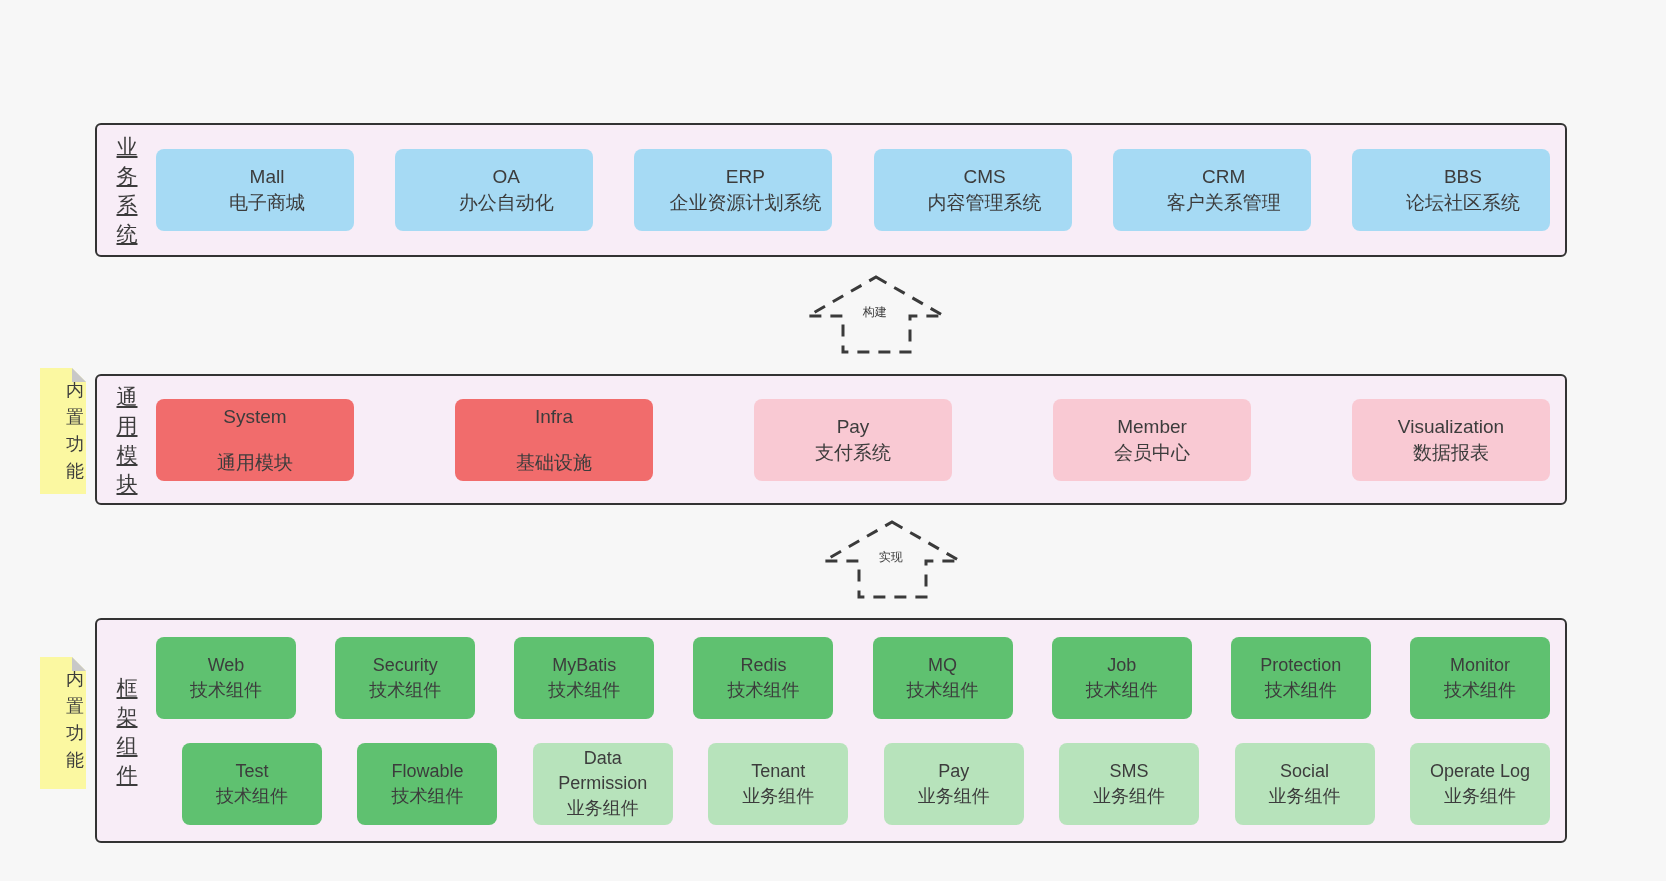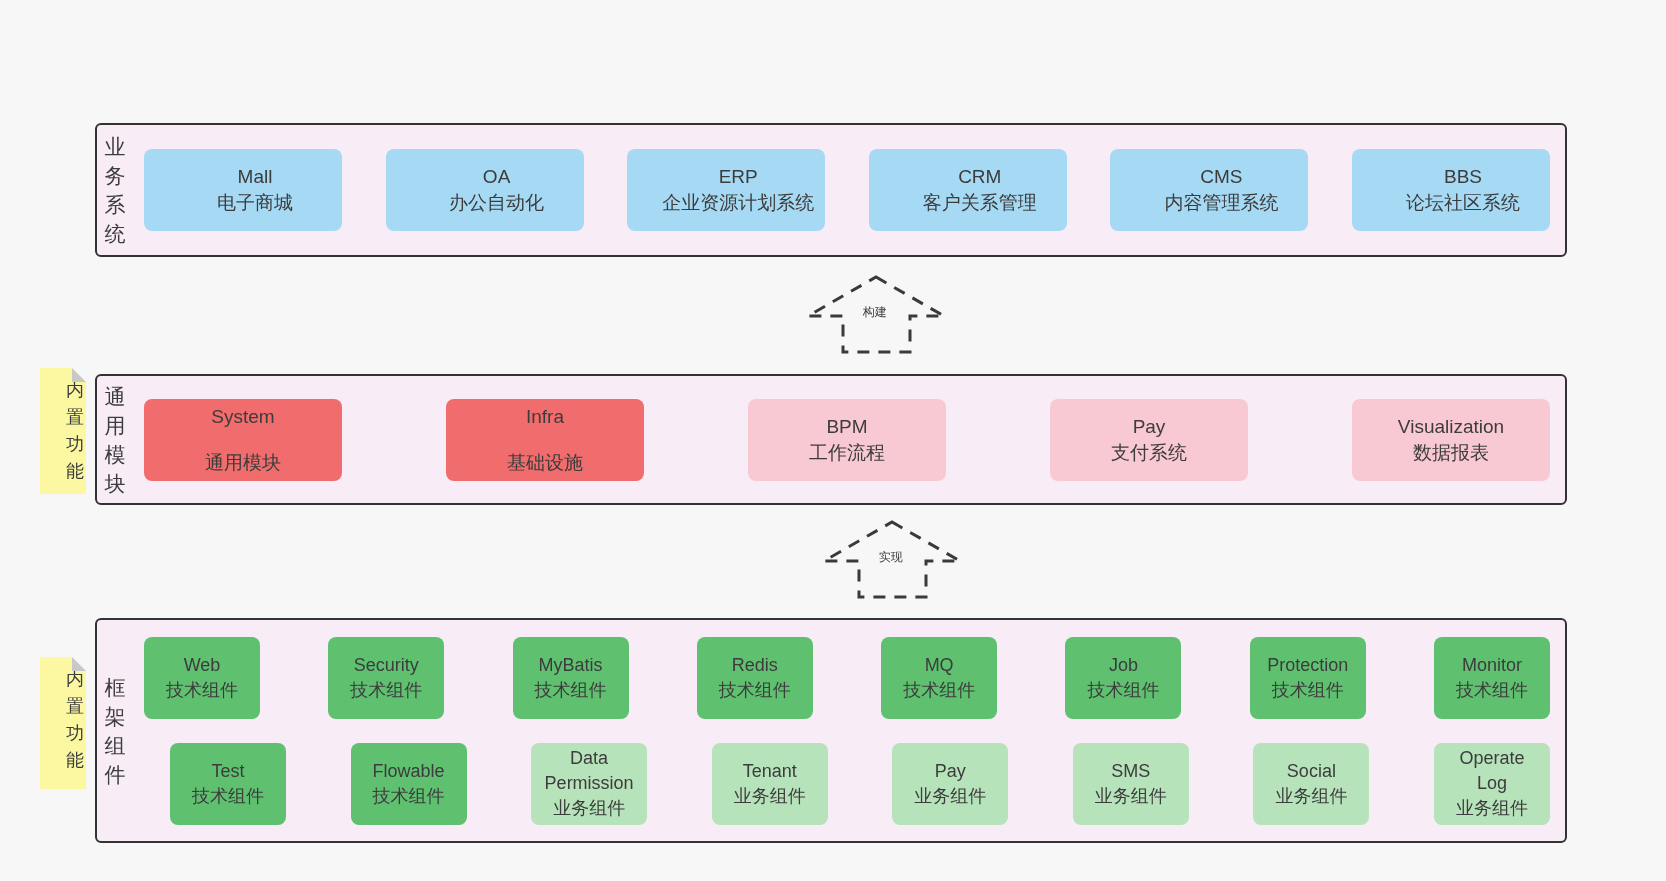--- a/index.html
+++ b/index.html
@@ -25,26 +25,27 @@
     border-radius: 6px;
     box-sizing: border-box;
     display: flex;
     align-items: center;
   }
   .panel-1 { top: 123px; height: 134px; }
   .panel-2 { top: 374px; height: 131px; }
   .panel-3 { top: 618px; height: 225px; }
   .panel-label {
     width: 26px;
-    margin-left: 5px;
+    margin-left: 17px;
     font-size: 21px;
     line-height: 29px;
     text-align: center;
     word-break: break-all;
     flex: 0 0 auto;
+    text-decoration: underline;
   }
   .boxes-area {
     flex: 1;
     margin-left: 16px;
     margin-right: 15px;
   }
   .box-row {
     display: flex;
     justify-content: space-between;
   }
@@ -57,21 +58,21 @@
     flex-direction: column;
     align-items: center;
     justify-content: center;
     text-align: center;
     font-size: 19px;
     line-height: 26px;
     box-sizing: border-box;
     padding: 2px 8px;
   }
   .box.w-lg { width: 198px; }
-  .box.w-sm { width: 116px; font-size: 18px; line-height: 25px; }
+  .box.w-sm { width: 140px; font-size: 18px; line-height: 25px; }
   .box.blue        { background: var(--blue, #a6daf4); padding-left: 32px; }
   .box.red         { background: var(--red, #f16c6c); gap: 20px; }
   .box.pink        { background: var(--pink, #f9c9d3); }
   .box.green       { background: var(--green_dark, #5fc170); }
   .box.green-light { background: var(--green_light, #b7e3bb); }
   
   .note {
     position: absolute;
     left: 40px;
     width: 46px;
@@ -141,26 +142,26 @@
         </div>
         <div class="box blue w-lg">
           <div>OA</div>
           <div>办公自动化</div>
         </div>
         <div class="box blue w-lg">
           <div>ERP</div>
           <div>企业资源计划系统</div>
         </div>
         <div class="box blue w-lg">
+          <div>CMS</div>
+          <div>内容管理系统</div>
+        </div>
+        <div class="box blue w-lg">
           <div>CRM</div>
           <div>客户关系管理</div>
-        </div>
-        <div class="box blue w-lg">
-          <div>CMS</div>
-          <div>内容管理系统</div>
         </div>
         <div class="box blue w-lg">
           <div>BBS</div>
           <div>论坛社区系统</div>
         </div>
       </div>
     </div>
   </section>
 
   <div class="arrow arrow-1">
@@ -176,26 +177,26 @@
       <div class="box-row">
         <div class="box red w-lg">
           <div>System</div>
           <div>通用模块</div>
         </div>
         <div class="box red w-lg">
           <div>Infra</div>
           <div>基础设施</div>
         </div>
         <div class="box pink w-lg">
-          <div>BPM</div>
-          <div>工作流程</div>
-        </div>
-        <div class="box pink w-lg">
           <div>Pay</div>
           <div>支付系统</div>
+        </div>
+        <div class="box pink w-lg">
+          <div>Member</div>
+          <div>会员中心</div>
         </div>
         <div class="box pink w-lg">
           <div>Visualization</div>
           <div>数据报表</div>
         </div>
       </div>
     </div>
   </section>
 
   <div class="arrow arrow-2">

